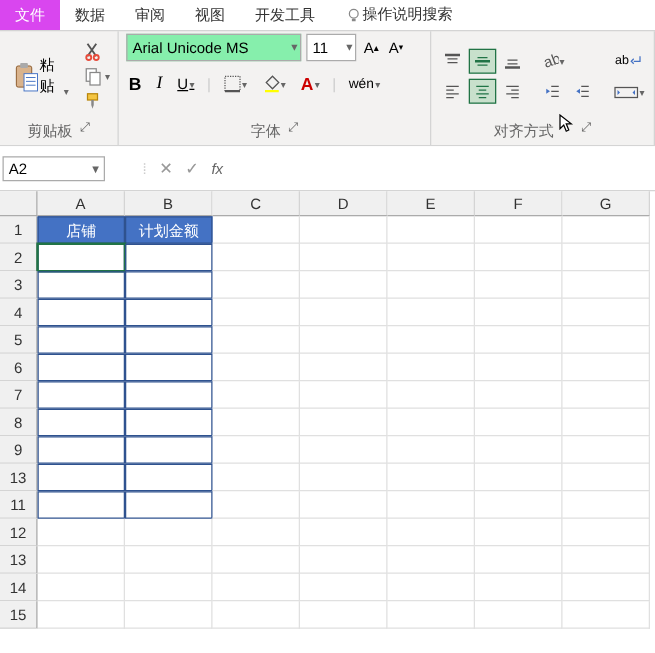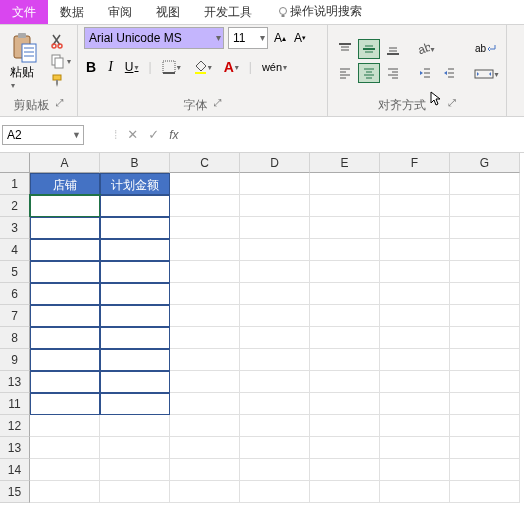--- a/index.html
+++ b/index.html
@@ -6,27 +6,27 @@
 body{background:#fff;width:524px;height:522px;overflow:hidden;user-select:none}
 .tabbar{display:flex;background:#fff;height:24px;align-items:stretch}
 .tab{padding:4px 12px;color:#333;cursor:pointer;display:flex;align-items:center}
 .tab.file{background:#d946ef;color:#fff}
 .tab.active{color:#217346;border-bottom:1px solid #fff;position:relative;z-index:1}
 .tab.help{display:flex;gap:0;align-items:flex-end}
 .ribbon{border-top:1px solid #d4d4d4;border-bottom:1px solid #d4d4d4;display:flex;height:93px;background:#f3f2f1}
 .rgroup{border-right:1px solid #d4d4d4;display:flex;flex-direction:column;padding:2px 6px 0}
 .rgroup-body{flex:1;display:flex;align-items:center;gap:4px}
 .rgroup-label{text-align:center;font-size:11px;color:#666;padding:2px 0;display:flex;justify-content:center;gap:2px}
-.paste-btn{display:flex;flex-direction:column;align-items:flex-start;padding:2px 4px;cursor:pointer}
+.paste-btn{display:flex;flex-direction:row;align-items:flex-end;padding:2px 4px;cursor:pointer}
 .paste-icon{width:28px;height:32px}
 .clip-side{display:flex;flex-direction:column;gap:4px;margin-left:4px}
 .small-icon{width:16px;height:16px;cursor:pointer}
 .font-group{flex-direction:column;gap:2px;align-items:flex-start}
 .font-row1{display:flex;gap:4px;align-items:center}
-.font-name{width:140px;height:22px;border:1px solid #ababab;background:#c4b5fd;padding:0 18px 0 4px;position:relative;display:flex;align-items:center}
+.font-name{width:140px;height:22px;border:1px solid #ababab;background:#86efac;padding:0 18px 0 4px;position:relative;display:flex;align-items:center}
 .font-size{width:40px;height:22px;border:1px solid #ababab;background:#fff;padding:0 14px 0 4px;position:relative;display:flex;align-items:center}
 .combo-arrow{position:absolute;right:2px;top:4px;font-size:10px;color:#666}
 .font-row2{display:flex;gap:8px;align-items:center;margin-top:6px}
 .btn-ic{cursor:pointer;padding:2px;display:flex;align-items:center}
 .bold{font-weight:bold;font-size:14px}
 .italic{font-style:italic;font-size:14px;font-family:serif}
 .underline{text-decoration:underline;font-size:14px}
 .align-group{display:flex;flex-direction:column;gap:4px}
 .align-row{display:flex;gap:2px}
 .al-btn{width:22px;height:20px;cursor:pointer;display:flex;align-items:center;justify-content:center;position:relative}

